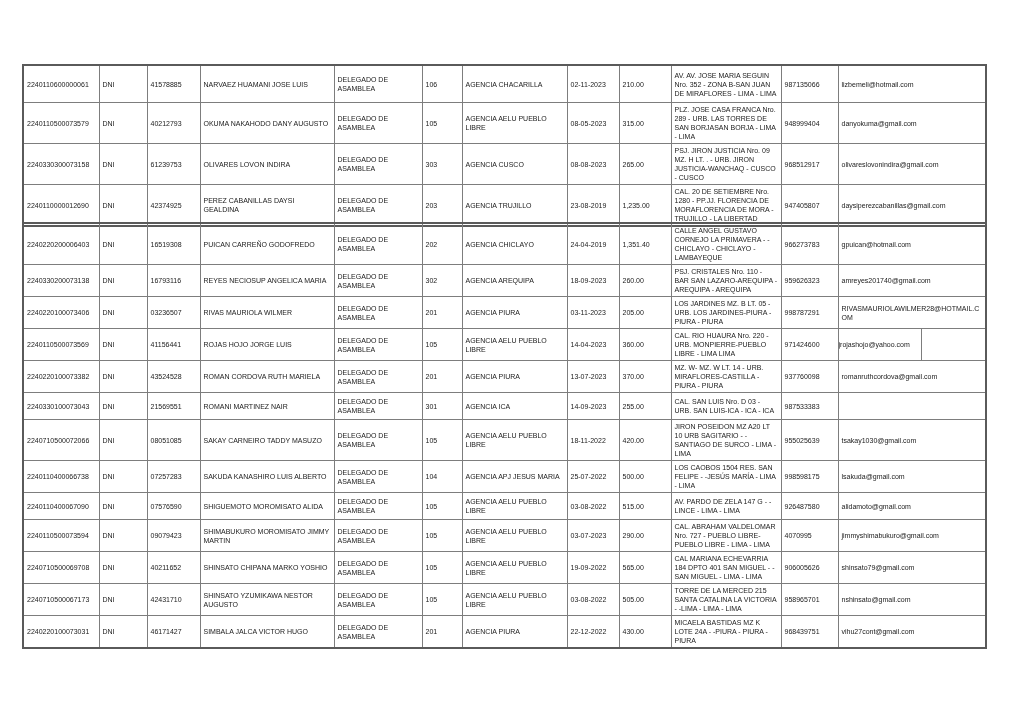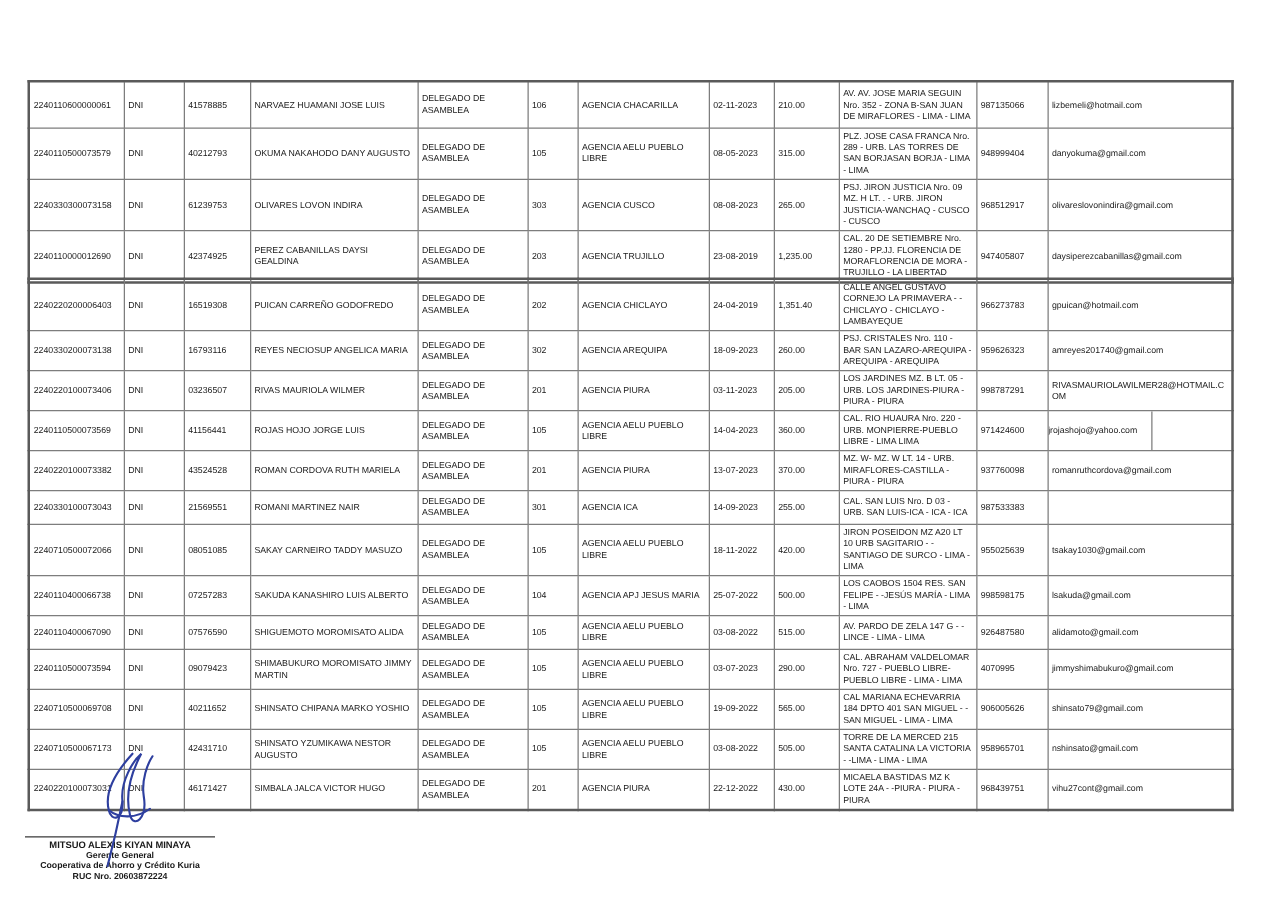--- a/index.html
+++ b/index.html
@@ -317,28 +317,14 @@
           <td>AGENCIA PIURA</td>
           <td class="num">22-12-2022</td>
           <td class="num">430.00</td>
           <td>MICAELA BASTIDAS MZ K LOTE 24A - -PIURA - PIURA - PIURA</td>
           <td class="num">968439751</td>
           <td>vihu27cont@gmail.com</td>
         </tr>
       </tbody>
   </table>
 
-  <div class="sig-block">
-    <svg class="sig-ink" width="72" height="104" viewBox="0 0 72 104" fill="none">
-      <g stroke="#2e3f9f" stroke-width="1.7" stroke-linecap="round" fill="none">
-        <path d="M44 3 C33 15 21 32 25 48 C27 58 37 56 36 41 C34 25 45 8 51 3 C43 18 38 36 42 52 C45 63 56 55 53 37 C51 24 56 11 60 5"></path>
-        <path d="M36 41 C33 56 29 74 24 93"></path>
-        <path d="M25 48 C33 55 47 55 58 47"></path>
-      </g>
-    </svg>
-    <div class="sig-rule"></div>
-    <div class="sig-name">MITSUO ALEXIS KIYAN MINAYA</div>
-    <div class="sig-title">Gerente General</div>
-    <div class="sig-org">Cooperativa de Ahorro y Crédito Kuria</div>
-    <div class="sig-ruc">RUC Nro. 20603872224</div>
-  </div>
 
 </div>
 
 </body></html>

